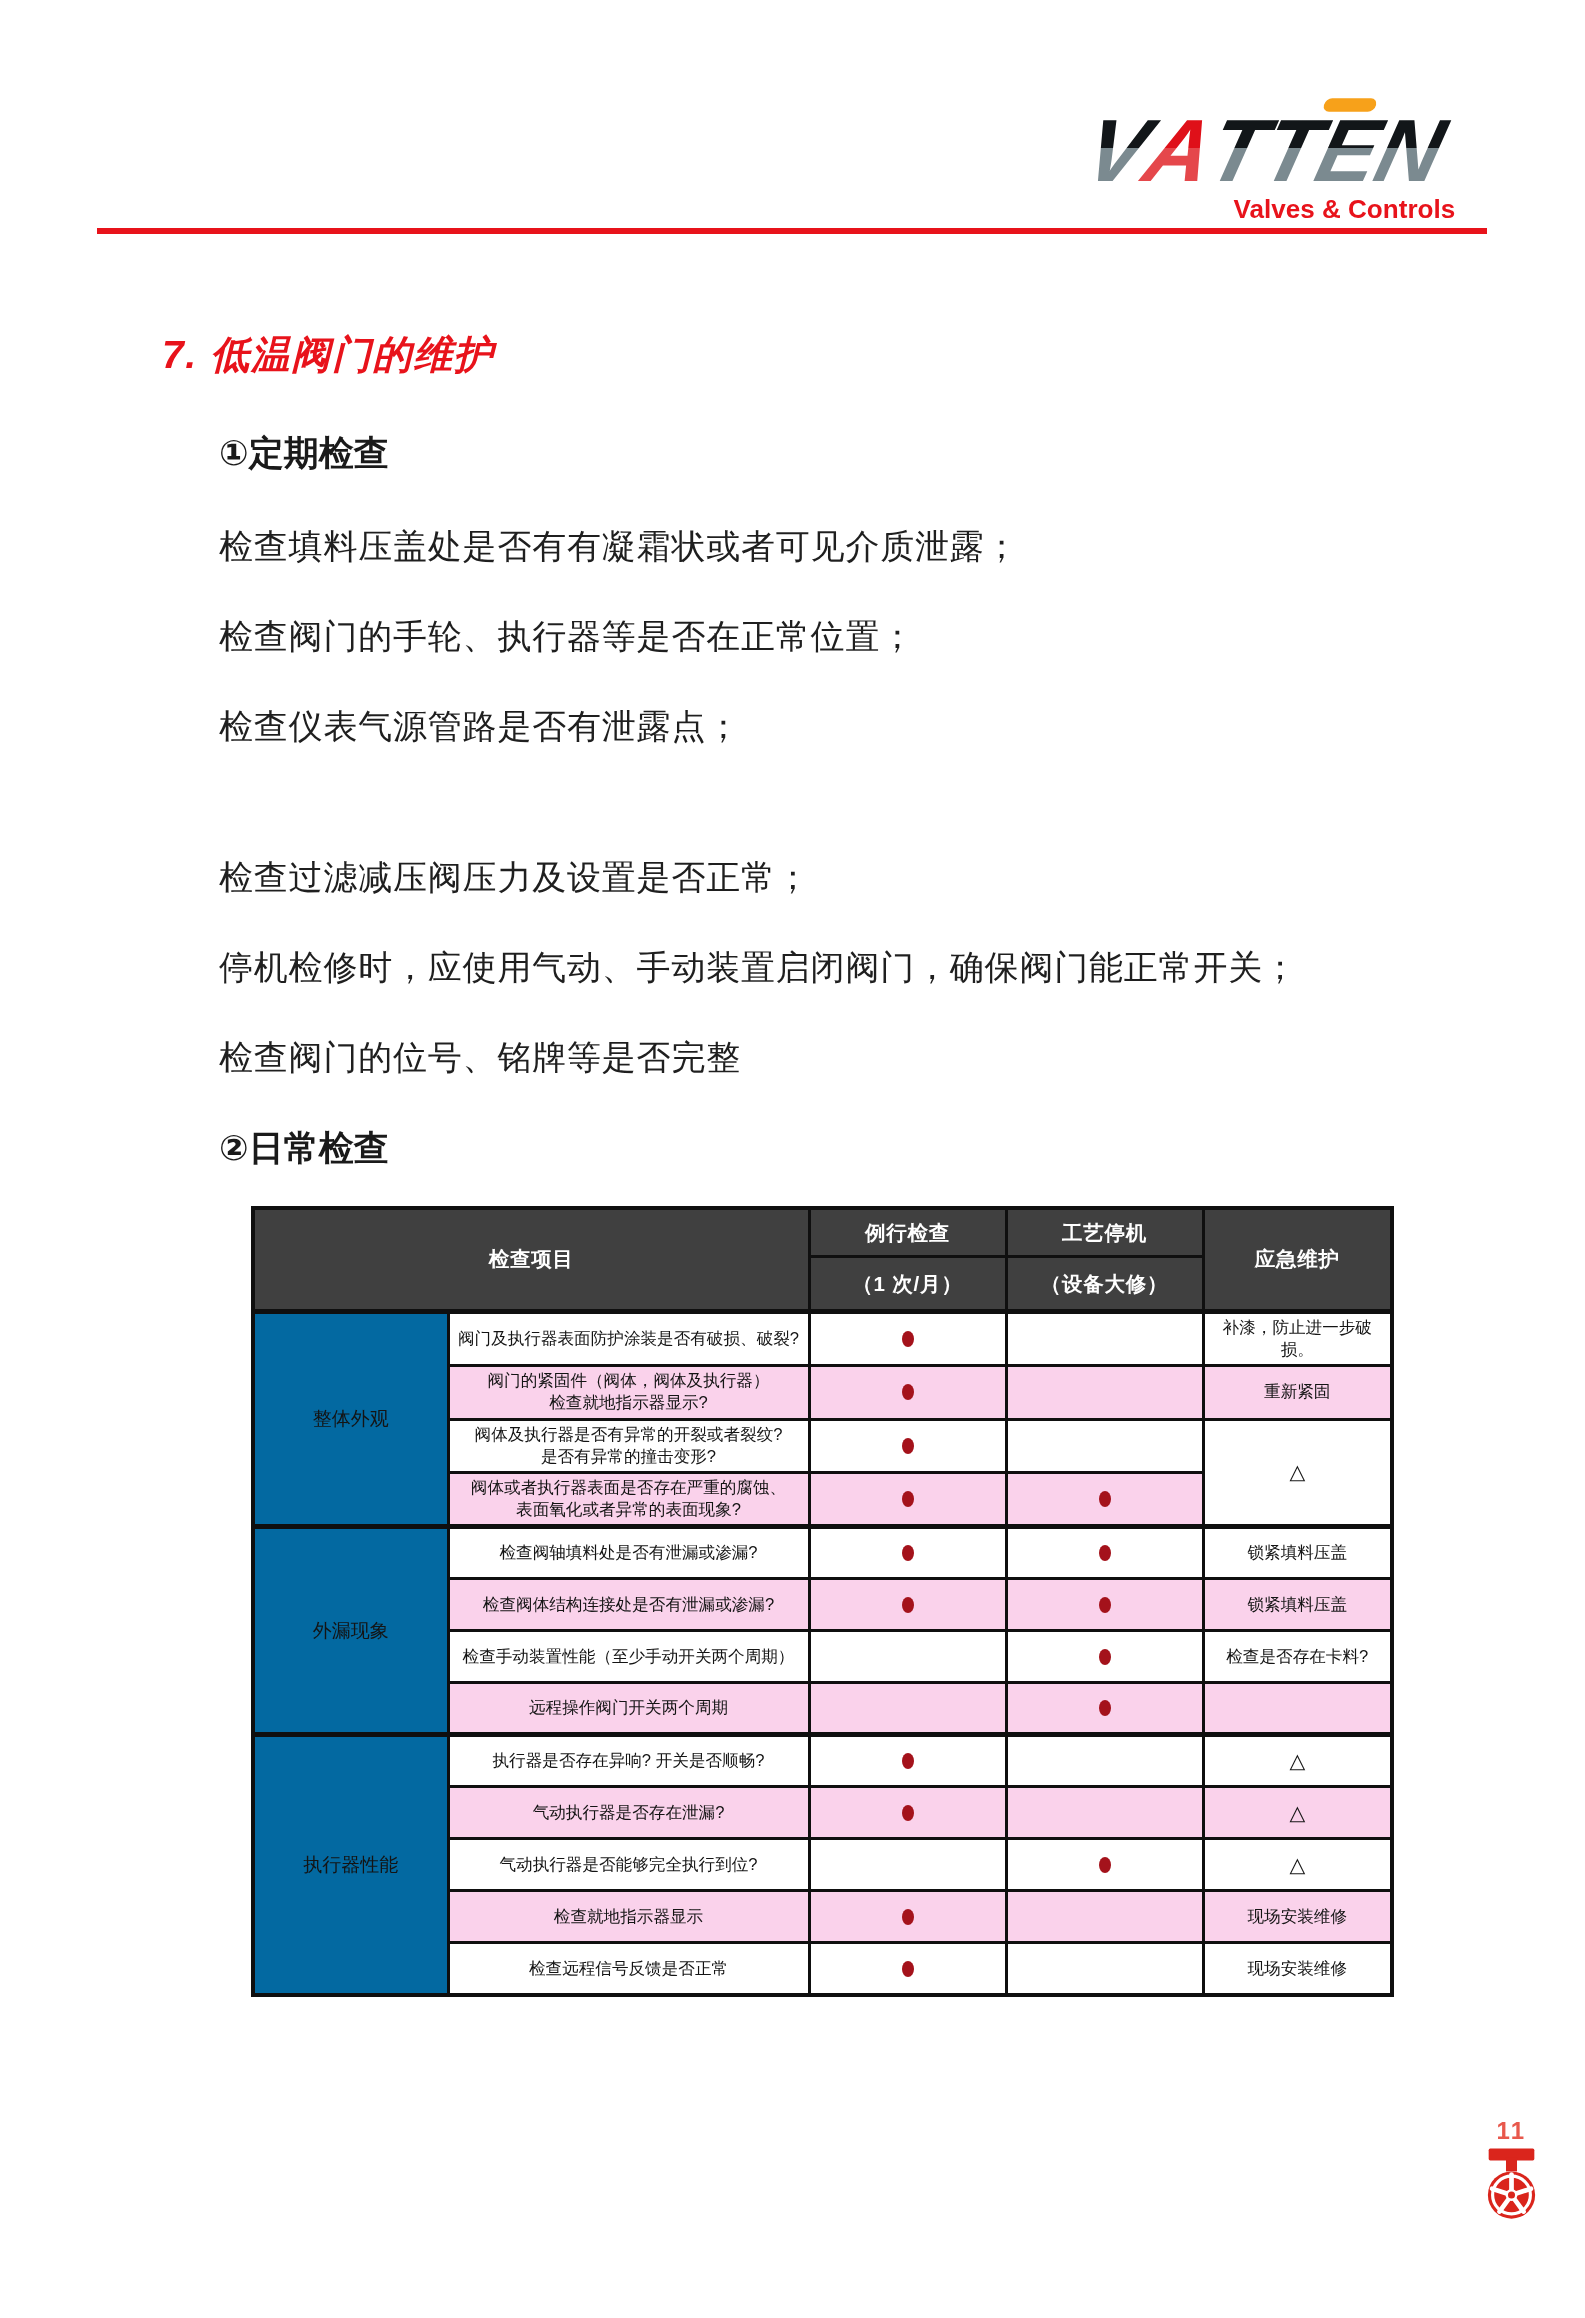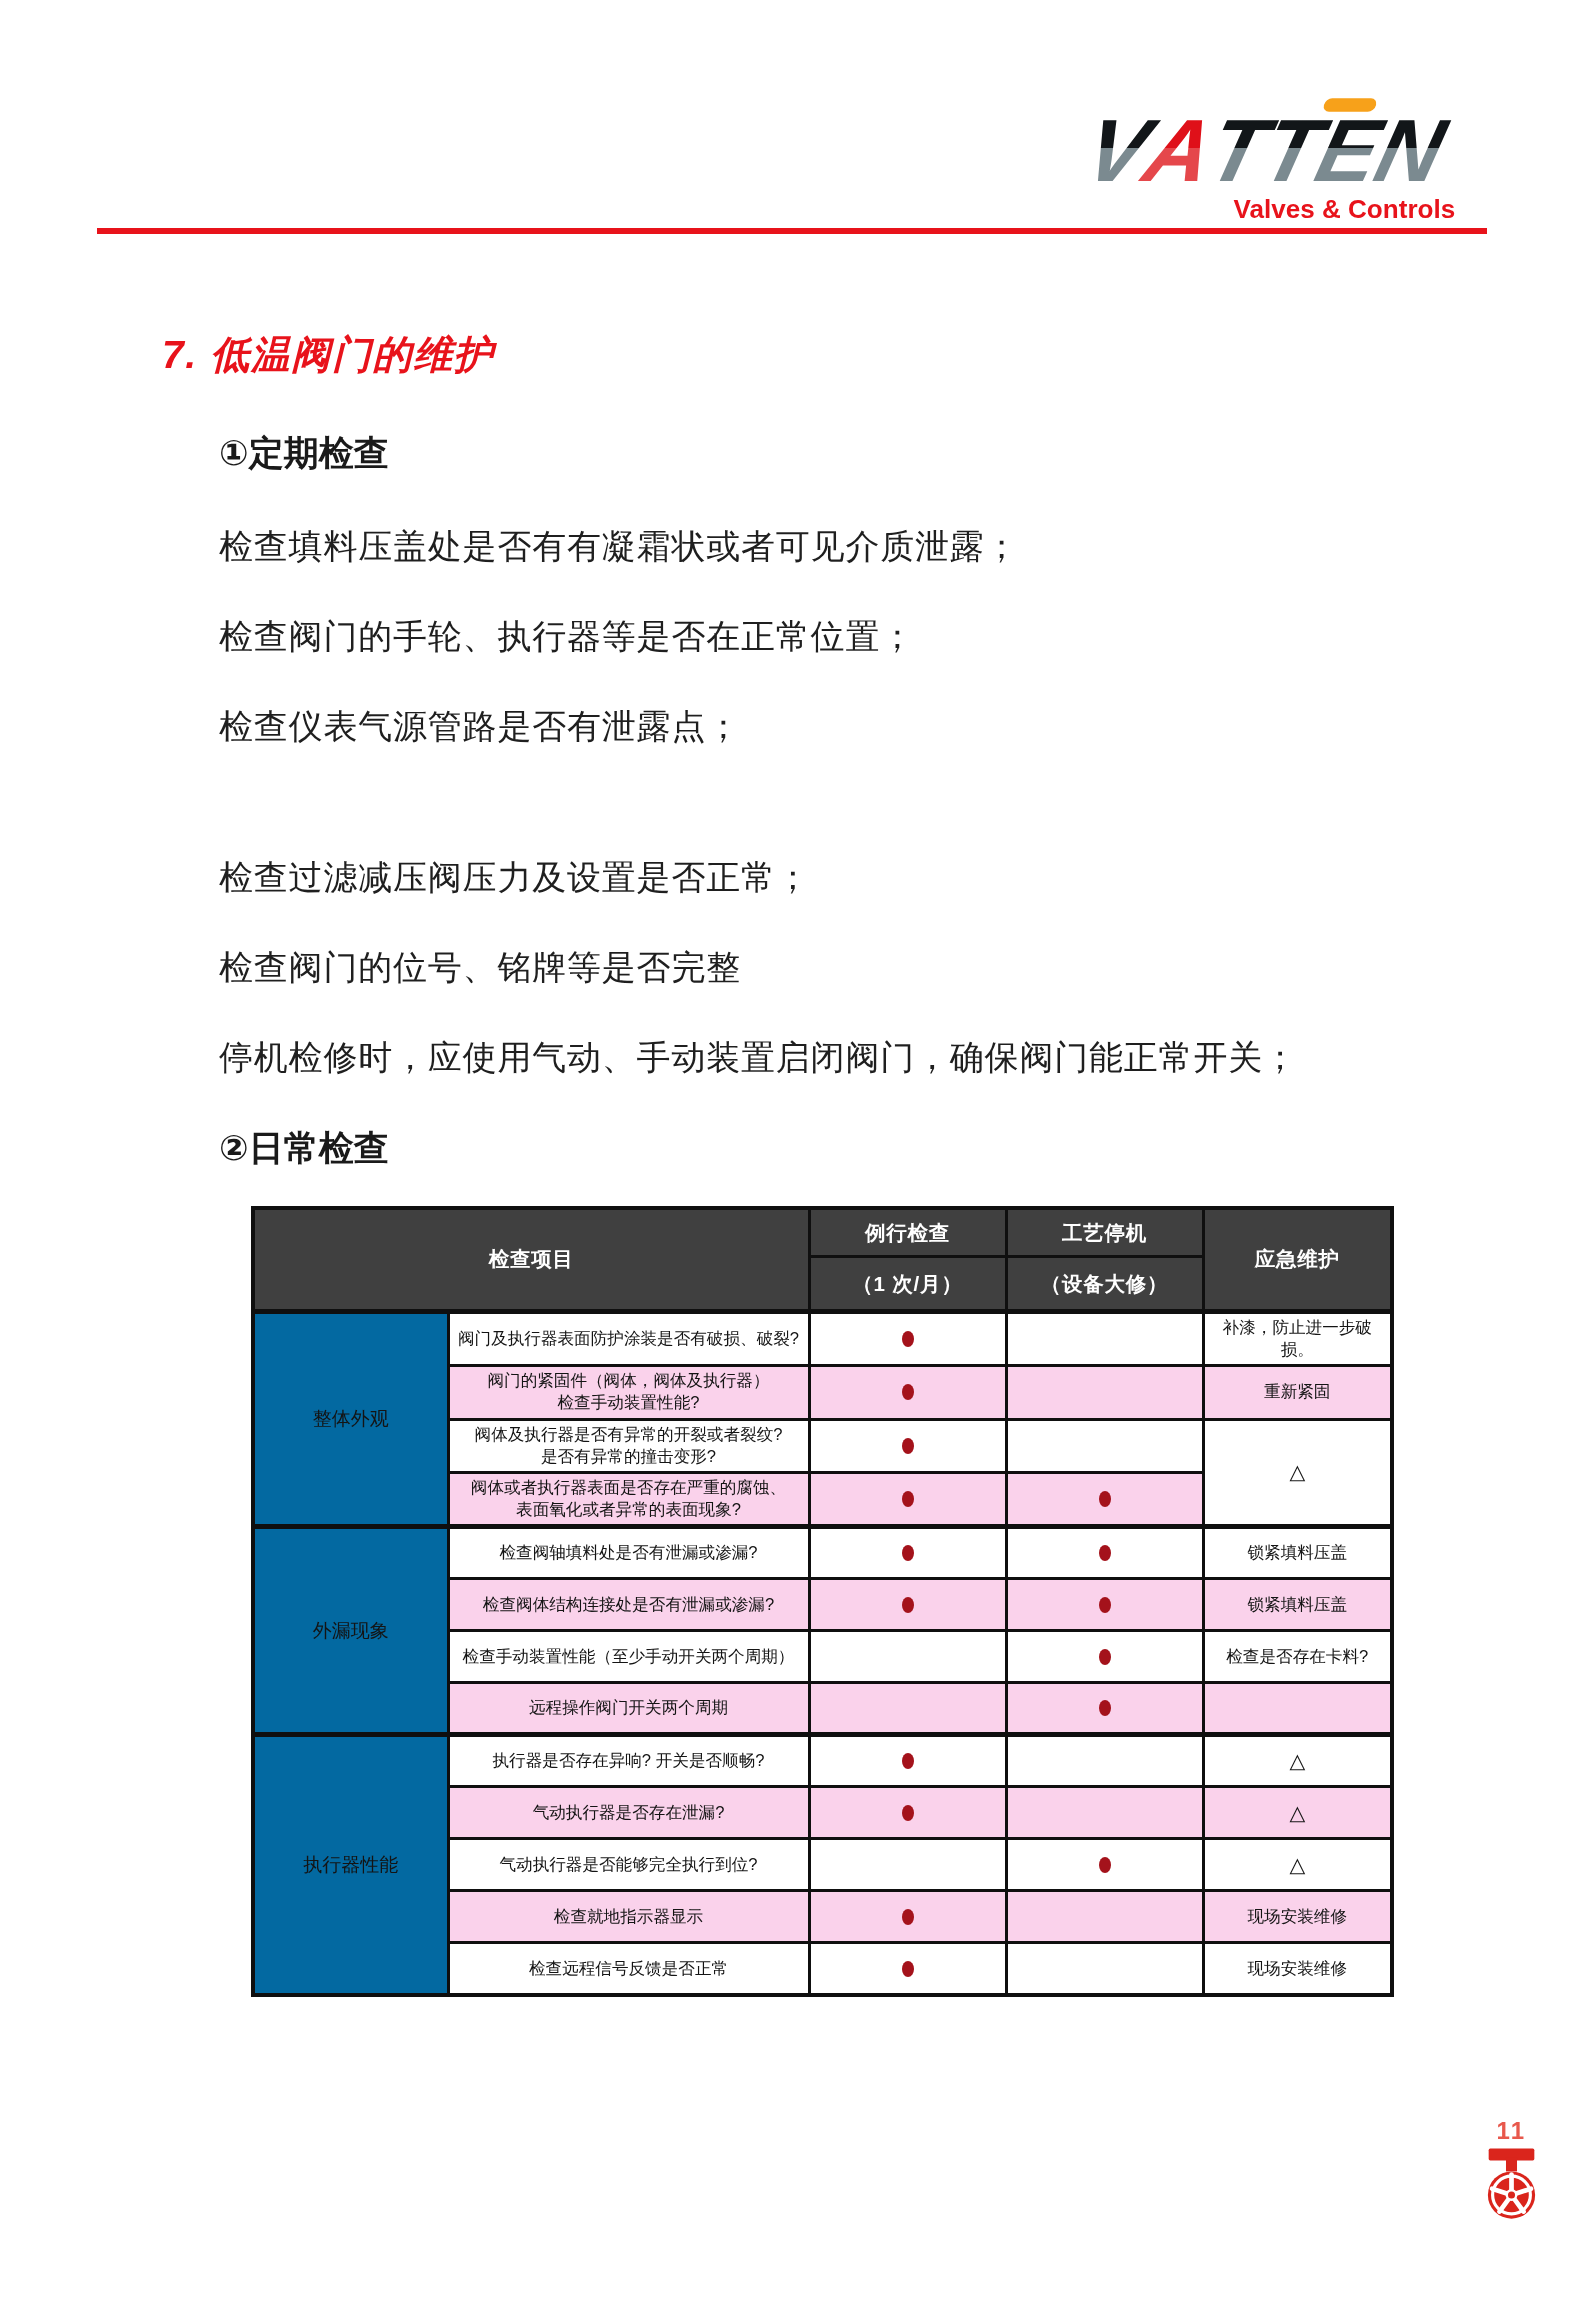--- a/index.html
+++ b/index.html
@@ -69,22 +69,22 @@
 <div class="rule"></div>
 
 <h1 class="page-title">7. 低温阀门的维护</h1>
 
 <div class="content">
   <div class="sec-title">①定期检查</div>
   <p>检查填料压盖处是否有有凝霜状或者可见介质泄露；</p>
   <p>检查阀门的手轮、执行器等是否在正常位置；</p>
   <p class="big-gap">检查仪表气源管路是否有泄露点；</p>
   <p>检查过滤减压阀压力及设置是否正常；</p>
+  <p>停机检修时，应使用气动、手动装置启闭阀门，确保阀门能正常开关；</p>
   <p>检查阀门的位号、铭牌等是否完整</p>
-  <p>停机检修时，应使用气动、手动装置启闭阀门，确保阀门能正常开关；</p>
   <div class="sec-title t2">②日常检查</div>
 </div>
 
 <table class="inspect">
   <colgroup>
     <col style="width:195px">
       <col style="width:361px">
       <col style="width:197px">
       <col style="width:197px">
       <col style="width:189px">
@@ -107,21 +107,21 @@
         <td class="item-cell white">
           <div>阀门及执行器表面防护涂装是否有破损、破裂?</div>
         </td>
         <td class="mark-cell white"><span class="dot"></span></td>
         <td class="mark-cell white"></td>
         <td class="em-cell white">补漆，防止进一步破损。</td>
       </tr>
       <tr class="pink">
         <td class="item-cell pink">
           <div>阀门的紧固件（阀体，阀体及执行器）</div>
-          <div>检查手动装置性能?</div>
+          <div>检查就地指示器显示?</div>
         </td>
         <td class="mark-cell pink"><span class="dot"></span></td>
         <td class="mark-cell pink"></td>
         <td class="em-cell pink">重新紧固</td>
       </tr>
       <tr class="white">
         <td class="item-cell white">
           <div>阀体及执行器是否有异常的开裂或者裂纹?</div>
           <div>是否有异常的撞击变形?</div>
         </td>

